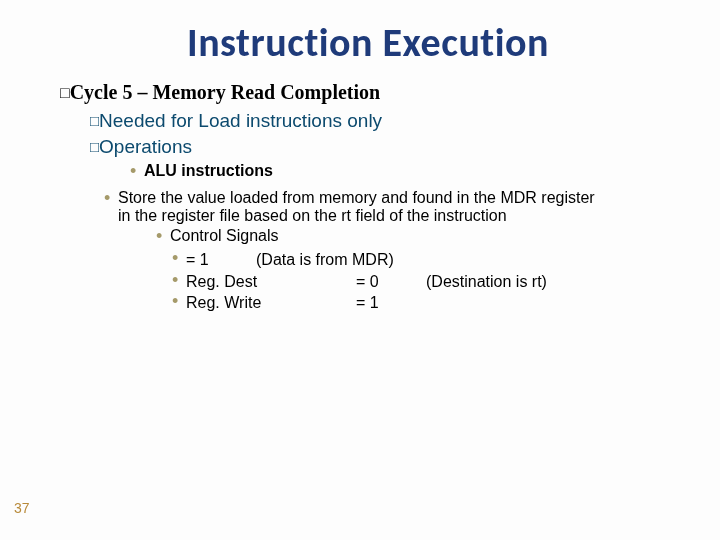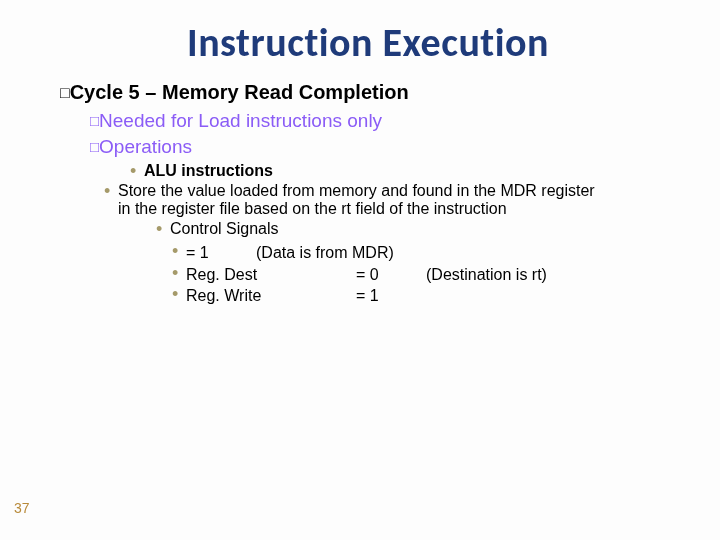--- a/index.html
+++ b/index.html
@@ -24,34 +24,35 @@
     text-align: center;
     font-family: "Segoe UI", Calibri, Arial, sans-serif;
     margin-bottom: 14px;
     letter-spacing: 0.5px;
   }
   .b1 {
     font-size: 20px;
     color: #000;
     margin-left: 4px;
     margin-bottom: 6px;
+    font-family: Liberation Serif, serif;
   }
   .b1 .square { font-size: 16px; vertical-align: 1px; }
   .b2 {
     font-size: 19px;
-    color: #8b5cf6;
+    color: #0c4a6e;
     margin-left: 34px;
     margin-bottom: 4px;
   }
   .b2 .square { font-size: 15px; vertical-align: 1px; }
   .b3 {
     font-size: 16px;
     color: #000;
     margin-left: 74px;
-    margin-bottom: 2px;
+    margin-bottom: 9px;
   }
   .b4 {
     font-size: 16px;
     color: #000;
     margin-left: 48px;
     margin-bottom: 2px;
   }
   .dot {
     color: #a59a6a;
     font-size: 18px;

